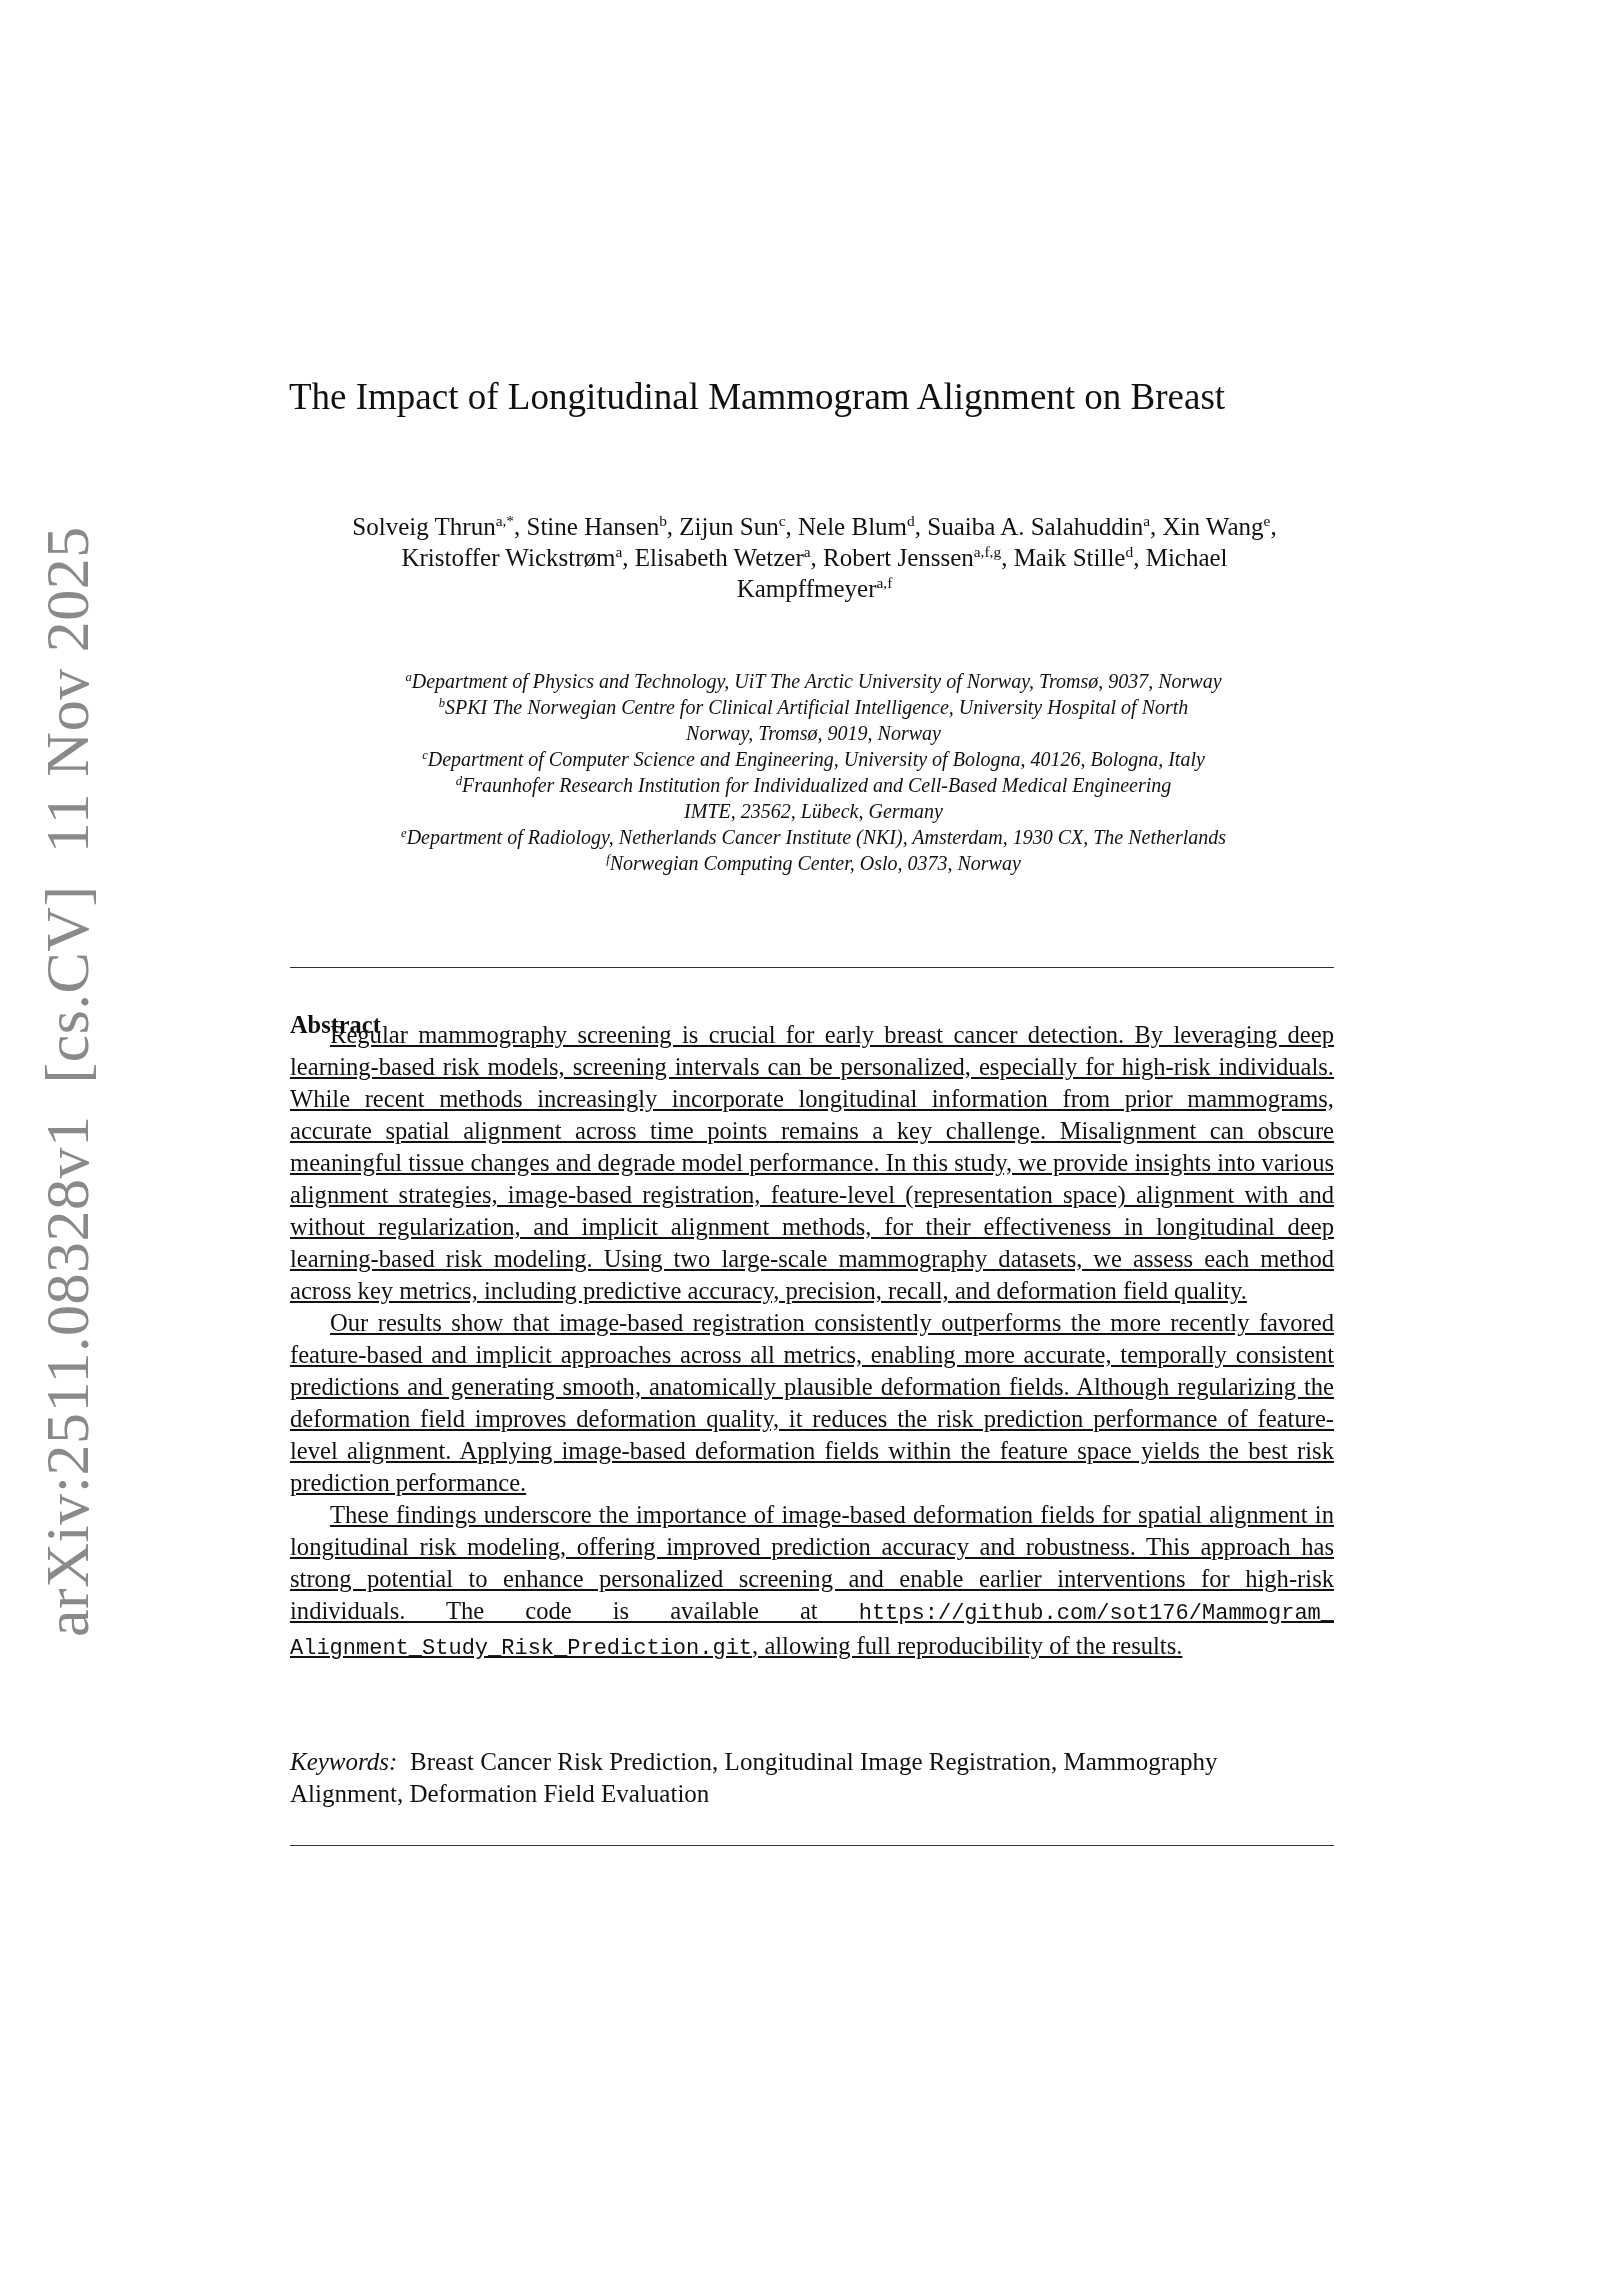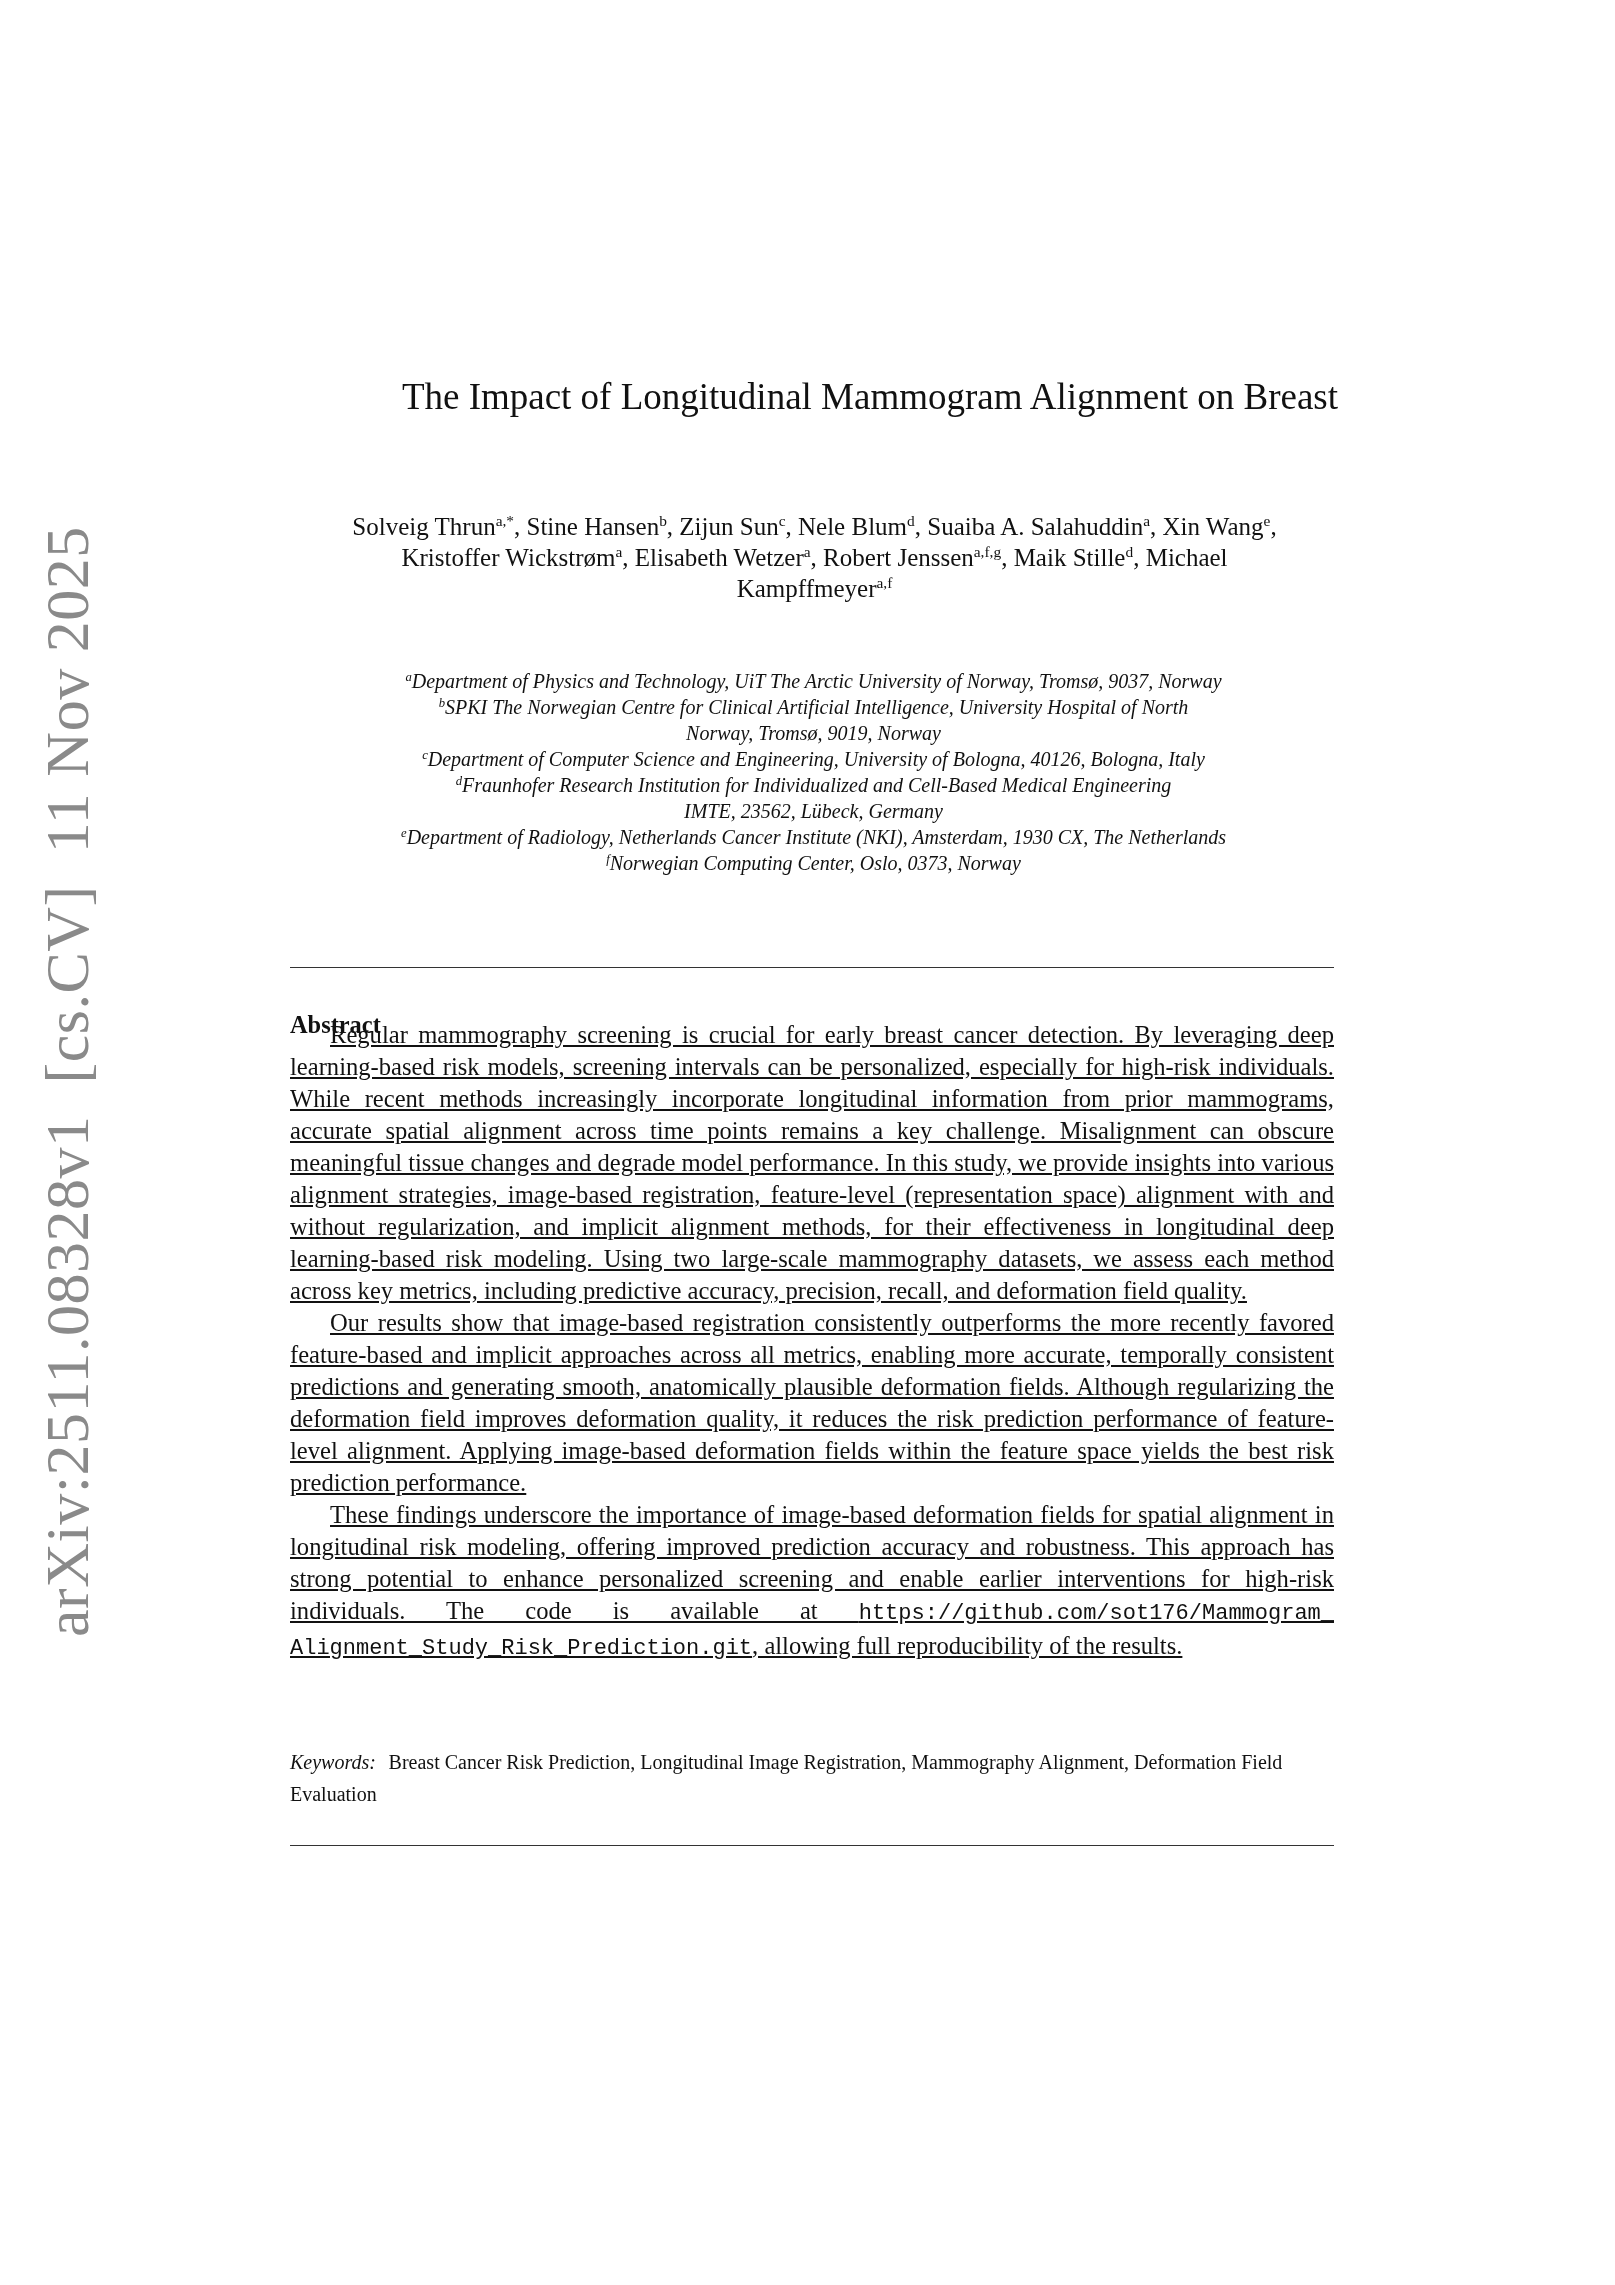--- a/index.html
+++ b/index.html
@@ -27,21 +27,21 @@
     font-size: 62px;
     line-height: 81px;
     white-space: pre;
     letter-spacing: 0.5px;
   }
   .title {
     position: absolute;
     left: 289px;
     top: 373px;
     width: 1049px;
-    text-align: right;
+    text-align: left;
     font-size: 37px;
     line-height: 47px;
   }
   .authors {
     position: absolute;
     left: 290px;
     top: 511px;
     width: 1049px;
     text-align: center;
     font-size: 25px;
@@ -103,21 +103,21 @@
   }
   .mono {
     font-family: "Liberation Mono", "DejaVu Sans Mono", monospace;
     font-size: 22px;
   }
   .keywords {
     position: absolute;
     left: 290px;
     top: 1746px;
     width: 1044px;
-    font-size: 20px;
+    font-size: 25px;
     line-height: 32px;
   }
   .keywords .kw-label {
     font-style: italic;
     margin-right: 12.7px;
   }
 </style>
 </head>
 <body>
 

